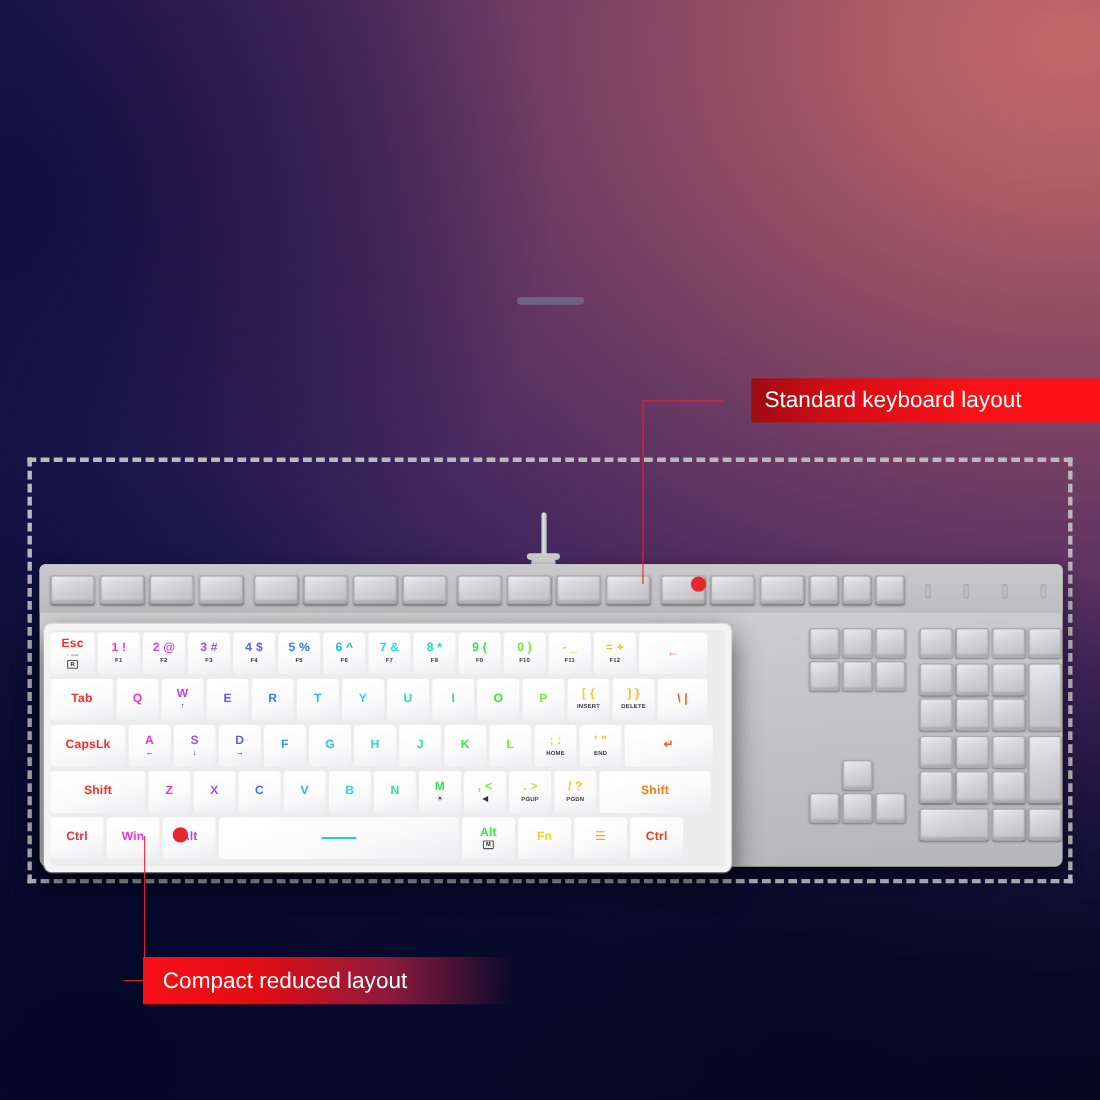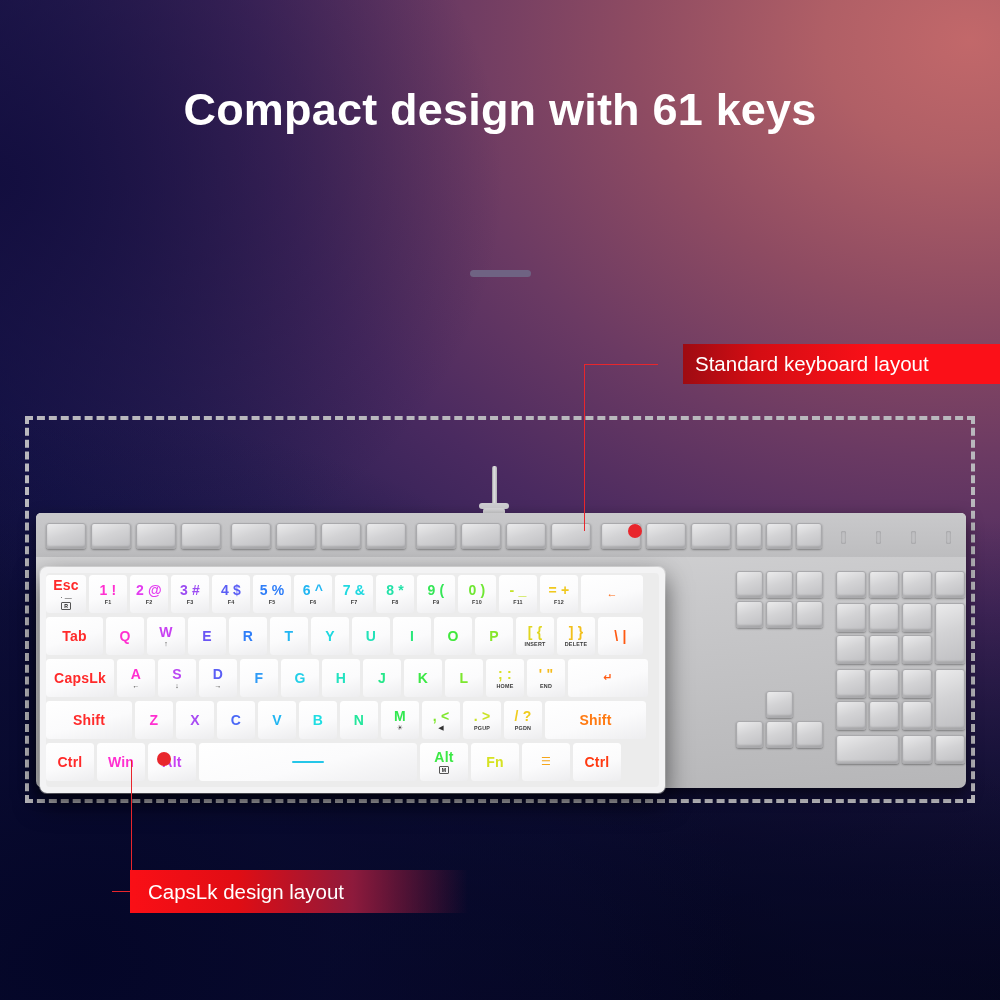--- a/index.html
+++ b/index.html
@@ -77,39 +77,38 @@
     padding:6px;box-sizing:border-box;}
   .kb60-inner{position:relative;width:100%;height:100%;border-radius:4px;
     background:#ececec;overflow:visible;}
   .krow{position:absolute;left:0;right:0;height:38px;display:flex;gap:3px;}
   .kcap{position:relative;border-radius:3.5px;box-sizing:border-box;
     background:linear-gradient(165deg,#ffffff 0%,#fbfbfc 55%,#ededef 100%);
     display:flex;flex-direction:column;align-items:center;justify-content:center;
     overflow:visible;}
   .kcap .glow{position:absolute;left:-3px;right:-3px;top:-3px;bottom:-3px;
     border-radius:6px;z-index:-1;filter:blur(2.2px);}
-  .klegend{font-size:14px;font-weight:bold;line-height:1.05;letter-spacing:0.2px;}
+  .klegend{font-size:11px;font-weight:bold;line-height:1.05;letter-spacing:0.2px;}
   .ksub{font-size:5.4px;color:#3a3a3a;font-weight:bold;margin-top:2px;letter-spacing:0.2px;}
   .ksub-box{font-size:5.2px;color:#222;font-weight:bold;margin-top:1px;
     border:0.8px solid #555;border-radius:1px;padding:0 2px;}
   .karrow{font-size:7px;color:#333;margin-top:1px;line-height:1;}
   .kicon{font-size:7px;color:#444;margin-top:1px;line-height:1;}
   .kbig{font-size:11px;}
   .espot{position:absolute;border-radius:50%;background:#e8262c;}
 </style>
 </head>
 <body>
 
 <div id="stage">
 
   <div class="bg-base"></div>
   <div class="bg-leftdark"></div>
   <div class="bg-deep"></div>
 
-  <div class="headline">Compact design with 61 keys</div>
   <div class="divider"></div>
 
   <div class="dashframe"></div>
 
   <div class="cable"></div>
   <div class="cable-ring"></div>
   <div class="cable-boot"></div>
 
   <div class="fullkb">
     <div class="fullkb-top"></div>
@@ -465,16 +464,16 @@
   <div class="leader" style="left:584px;top:364px;width:74px;height:0;border-width:1.6px 0 0 0;"></div>
   <div class="espot" style="left:628px;top:524px;width:14px;height:14px;"></div>
   <div class="badge badge-top">
     <span>Standard keyboard layout</span>
   </div>
 
   <div class="leader" style="left:131px;top:760px;width:0;height:132px;border-width:0 0 0 1.6px;"></div>
   <div class="leader" style="left:112px;top:891px;width:20px;height:0;border-width:1.6px 0 0 0;"></div>
   <div class="espot" style="left:157px;top:752px;width:14px;height:14px;"></div>
   <div class="badge badge-bottom">
-    <span>CapsLk design layout</span>
+    <span>Compact reduced layout</span>
   </div>
 
 </div>
 
 </body></html>

